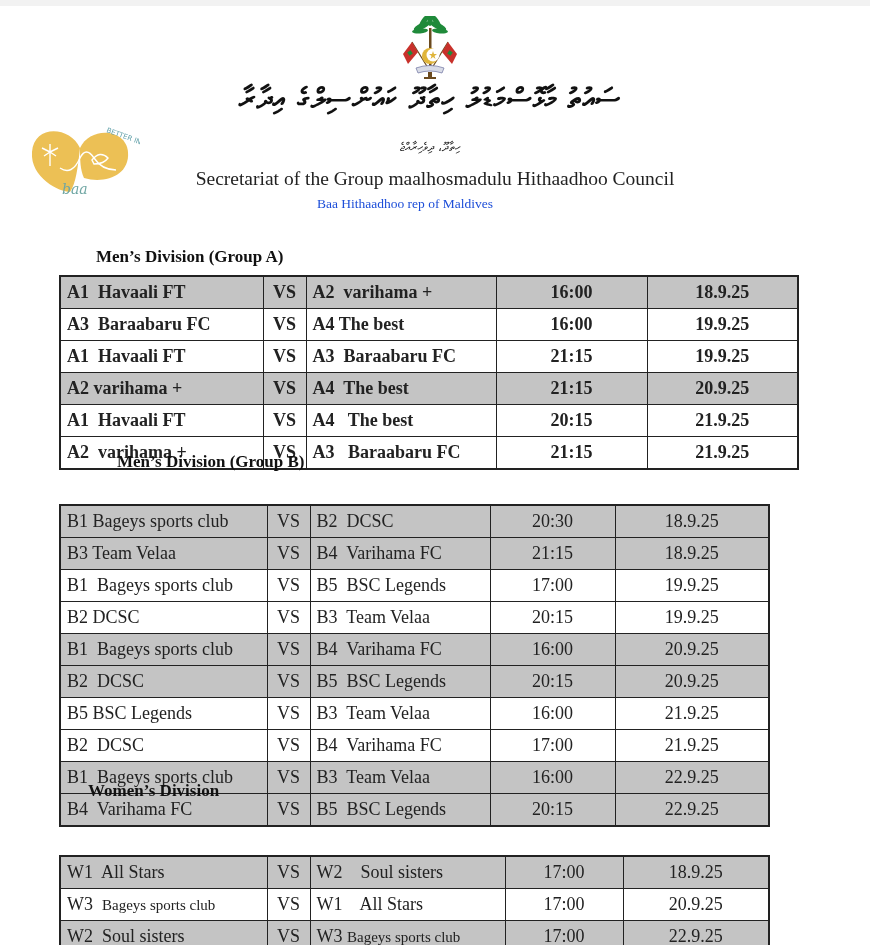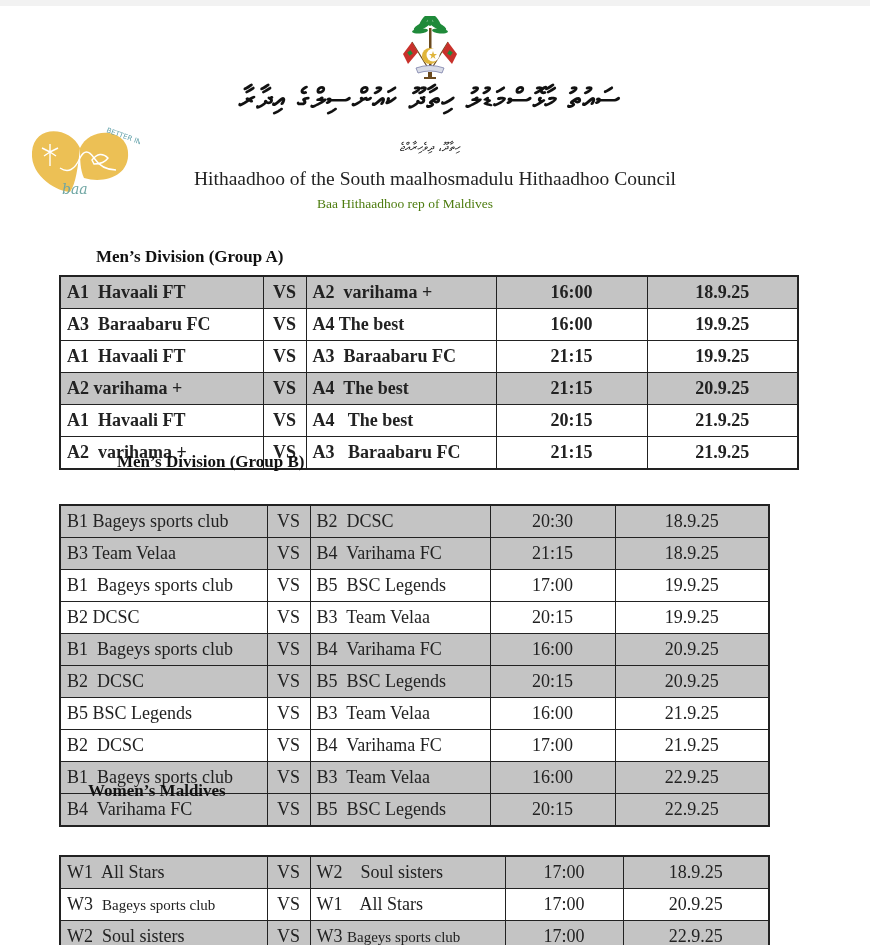--- a/index.html
+++ b/index.html
@@ -20,21 +20,21 @@
   .dhivehi-sub {
     position: absolute; left: 330px; top: 140px; width: 200px; text-align: center;
     font-family: "DejaVu Sans", sans-serif; font-size: 12px; direction: rtl; color: #222;
   }
   .title-en {
     position: absolute; left: 170px; top: 168px; width: 530px; text-align: center;
     font-size: 19.5px; color: #222;
   }
   .subtitle-en {
     position: absolute; left: 280px; top: 196px; width: 250px; text-align: center;
-    font-size: 13.5px; color: #4d7c0f;
+    font-size: 13.5px; color: #1d4ed8;
   }
   .section-title {
     position: absolute; font-weight: bold; font-size: 17px; color: #111;
   }
   table.sched {
     position: absolute; border-collapse: collapse; table-layout: fixed;
     border: 2px solid #222;
   }
   table.sched td {
     border: 1.5px solid #222; padding: 0 0 0 6px; height: 23px; line-height: 23px;
@@ -92,21 +92,21 @@
       <path d="M40 50 Q52 58 60 40 Q66 28 74 40 Q82 52 96 52"></path>
       <path d="M72 42 Q80 32 88 40 Q84 46 74 46 Z"></path>
     </g>
     <text x="86" y="14" font-family="DejaVu Sans, sans-serif" font-size="7" fill="#5f9fa8" transform="rotate(20 86 14)">BETTER IN</text>
     <text x="42" y="76" font-family="DejaVu Serif, serif" font-style="italic" font-size="14" fill="#6fa6a3">baa</text>
   </svg>
 </div>
 
 <div class="dhivehi-main">ސައުތު މާޅޮސްމަޑުލު ހިތާދޫ ކައުންސިލްގެ އިދާރާ</div>
 <div class="dhivehi-sub">ހިތާދޫ، ދިވެހިރާއްޖެ</div>
-<div class="title-en">Hithaadhoo of the South maalhosmadulu Hithaadhoo Council</div>
+<div class="title-en">Secretariat of the Group maalhosmadulu Hithaadhoo Council</div>
 <div class="subtitle-en">Baa Hithaadhoo rep of Maldives</div>
 
 <div class="section-title" style="left:96px; top:247px;">Men’s  Division (Group A)</div>
 <table class="sched" style="left:59px; top:275px; width:738px;font-weight:bold;">
   <colgroup>
       <col style="width:203px">
       <col style="width:43px">
       <col style="width:190px">
       <col style="width:151px">
       <col style="width:151px">
@@ -233,21 +233,21 @@
       <tr class="shaded">
         <td style="white-space: pre;">B4  Varihama FC</td>
         <td class="vs" style="white-space: pre;">VS</td>
         <td style="white-space: pre;">B5  BSC Legends</td>
         <td class="time" style="white-space: pre;">20:15</td>
         <td class="date" style="white-space: pre;">22.9.25</td>
       </tr>
     </tbody>
 </table>
 
-<div class="section-title" style="left:88px; top:781px;">Women’s  Maldives</div>
+<div class="section-title" style="left:88px; top:781px;">Women’s  Division</div>
 <table class="sched" style="left:59px; top:819px; width:709px;margin-top:36px;">
   <colgroup>
       <col style="width:207px">
       <col style="width:43px">
       <col style="width:195px">
       <col style="width:118px">
       <col style="width:146px">
     </colgroup>
   <tbody id="tbody-w">
       <tr class="shaded">

